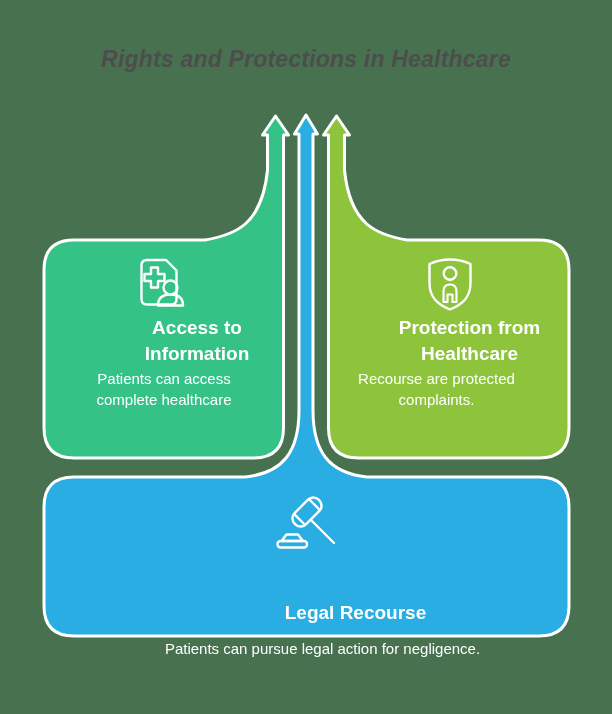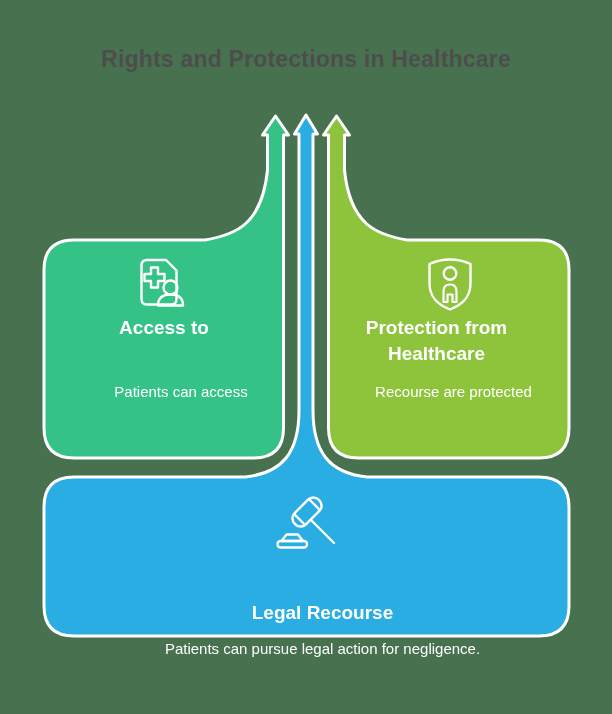--- a/index.html
+++ b/index.html
@@ -11,45 +11,47 @@
     overflow:hidden;
   }
   .page-title{
     position:absolute;
     top:46px;left:0;width:612px;
     text-align:center;
     font-size:23px;
     font-weight:bold;
     letter-spacing:0.2px;
     color:#4D4D4D;
+    font-style:italic;
   }
   .diagram-svg{position:absolute;left:0;top:0;}
   .shape{stroke:#FFFFFF;stroke-width:3;stroke-linejoin:round;}
   .icon{fill:none;stroke:#FFFFFF;stroke-width:2.4;stroke-linejoin:round;stroke-linecap:round;}
   .card-heading{
     position:absolute;
     color:#FFFFFF;
     font-weight:bold;
     font-size:19px;
     line-height:26px;
     text-align:center;
+    padding-left:33px;
   }
   .card-body{
     position:absolute;
     color:#FFFFFF;
     font-size:15px;
     line-height:21px;
     text-align:center;
   }
   .card-heading span,.card-body span{display:block;white-space:nowrap;}
   .w-left{left:44px;width:240px;}
   .w-right{left:328px;width:217px;}
   .w-bottom{left:60px;width:525px;margin-top:44px;}
   .heading-row{top:315px;}
-  .body-row{top:381px;padding-left:17px;}
+  .body-row{top:368px;}
   .heading-bottom{top:556px;}
   .body-bottom{top:594px;}
 </style>
 </head>
 <body>
 
 <div class="stage">
 
   <div class="page-title">Rights and Protections in Healthcare</div>
 
@@ -131,31 +133,34 @@
         <line class="icon" x1="317.5" y1="504.5" x2="317.5" y2="519.5"></line>
       </g>
       <line class="icon" x1="311.5" y1="520.5" x2="334" y2="543"></line>
       <path class="icon" d="M 281.5,541 L 286.5,534.5 L 298,534.5 L 303,541 Z"></path>
       <rect class="icon" x="277.5" y="541" width="29.5" height="6.5" rx="3"></rect>
     </g>
   </svg>
 
   <div class="card-heading w-left heading-row">
     <span>Access to</span>
+    <span>Information</span>
   </div>
   <div class="card-body w-left body-row">
     <span>Patients can access</span>
+    <span>complete healthcare</span>
   </div>
 
   <div class="card-heading w-right heading-row">
     <span>Protection from</span>
     <span>Healthcare</span>
   </div>
   <div class="card-body w-right body-row">
     <span>Recourse are protected</span>
+    <span>complaints.</span>
   </div>
 
   <div class="card-heading w-bottom heading-bottom">
     <span>Legal Recourse</span>
   </div>
   <div class="card-body w-bottom body-bottom">
     <span>Patients can pursue legal action for negligence.</span>
   </div>
 
 </div>

